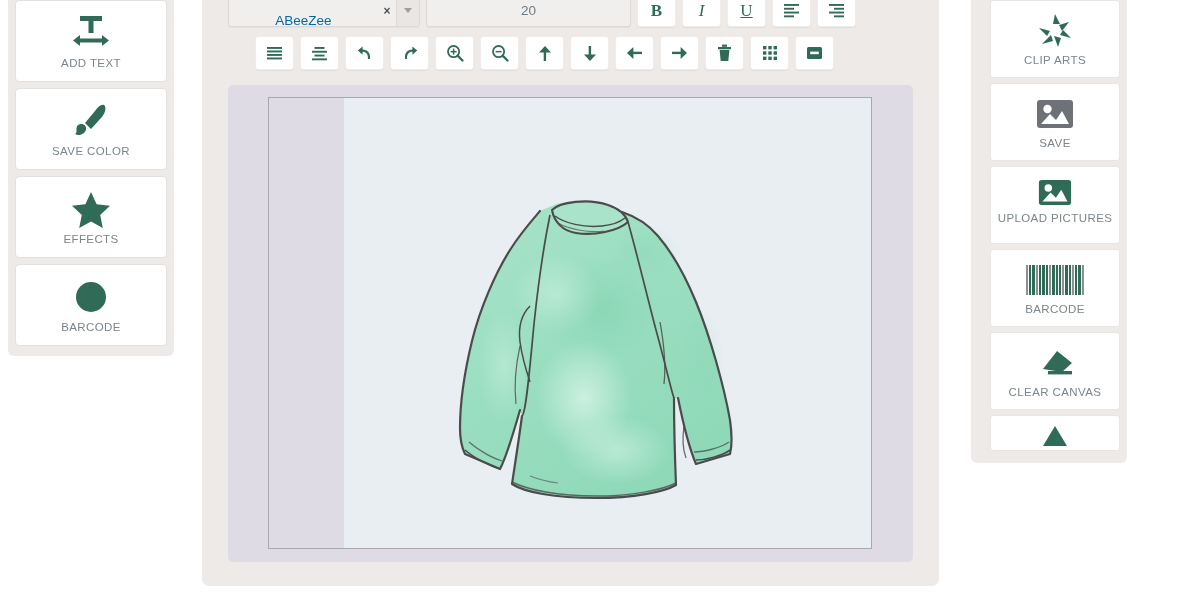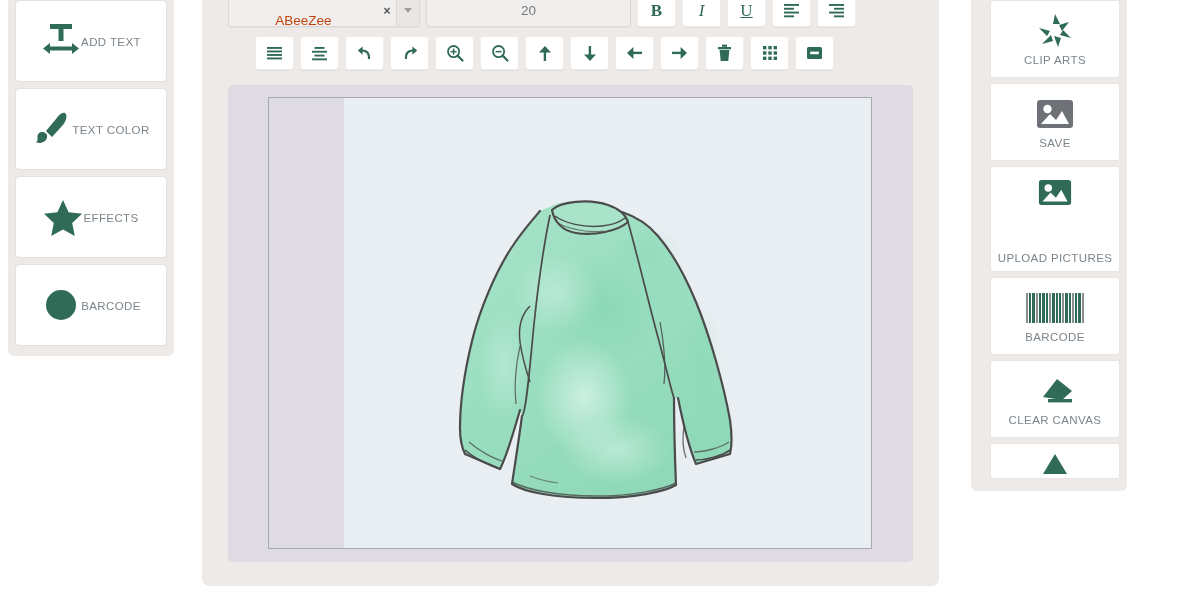--- a/index.html
+++ b/index.html
@@ -26,21 +26,21 @@
     padding: 6px 7px 10px 7px;
     box-sizing: border-box;
   }
   .tool-card {
     background: #ffffff;
     border: 1px solid #e3e0de;
     border-radius: 4px;
     margin-bottom: 6px;
     height: 82px;
     display: flex;
-    flex-direction: row;
+    flex-direction: column;
     align-items: center;
     justify-content: center;
     box-sizing: border-box;
     cursor: pointer;
   }
   .tool-card:last-child { margin-bottom: 0; }
   .tool-card .ic {
     height: 42px;
     display: flex;
     align-items: center;
@@ -95,21 +95,21 @@
     border-radius: 3px;
     display: flex;
     align-items: center;
     box-sizing: border-box;
     box-shadow: 0 1px 1px rgba(0,0,0,.04);
   }
   .font-select .fname {
     flex: 1;
     text-align: center;
     font-size: 13.5px;
-    color: #c2410c;
+    color: #0369a1;
     margin-top: 19px;
   }
   .font-select .clear-x {
     width: 18px;
     text-align: center;
     font-size: 12px;
     color: #4b5358;
     cursor: pointer;
     font-weight: bold;
   }
@@ -240,21 +240,20 @@
     align-items: stretch;
     padding: 6px 2px 4px 2px;
   }
   .r-card.dual .half {
     flex: 1;
     display: flex;
     flex-direction: column;
     align-items: center;
     justify-content: flex-start;
     cursor: pointer;
-    gap: 40px;
   }
   .r-card.dual .half .ic { height: 38px; }
   .r-card.dual .half .lbl { font-size: 11.5px; }
 
   .barcode {
     display: flex;
     align-items: flex-end;
     height: 30px;
     gap: 1px;
   }
@@ -285,21 +284,21 @@
     <div class="lbl">ADD TEXT</div>
   </div>
 
   <div class="tool-card">
     <div class="ic">
       <svg width="40" height="38" viewBox="0 0 40 38">
         <path d="M33 3 C30 2 27 5 24 9 L14 21 L20 27 L30 16 C34 12 36 5 33 3 Z" fill="#2f6b56"></path>
         <path d="M12.5 22.5 C9 21 5 23 5.5 28 C6 31.5 4 32 4 32 C8 34.5 14 32 15 27.5 C15.5 25 14.5 23.5 12.5 22.5 Z" fill="#2f6b56"></path>
       </svg>
     </div>
-    <div class="lbl">TEXT COLOR</div>
+    <div class="lbl">SAVE COLOR</div>
   </div>
 
 
   <div class="tool-card">
     <div class="ic">
       <svg width="40" height="38" viewBox="0 0 40 38">
         <polygon points="20,2 25.6,14.2 39,15.8 29.2,25 31.8,38 20,31.6 8.2,38 10.8,25 1,15.8 14.4,14.2" fill="#2f6b56"></polygon>
       </svg>
     </div>
     <div class="lbl">EFFECTS</div>

